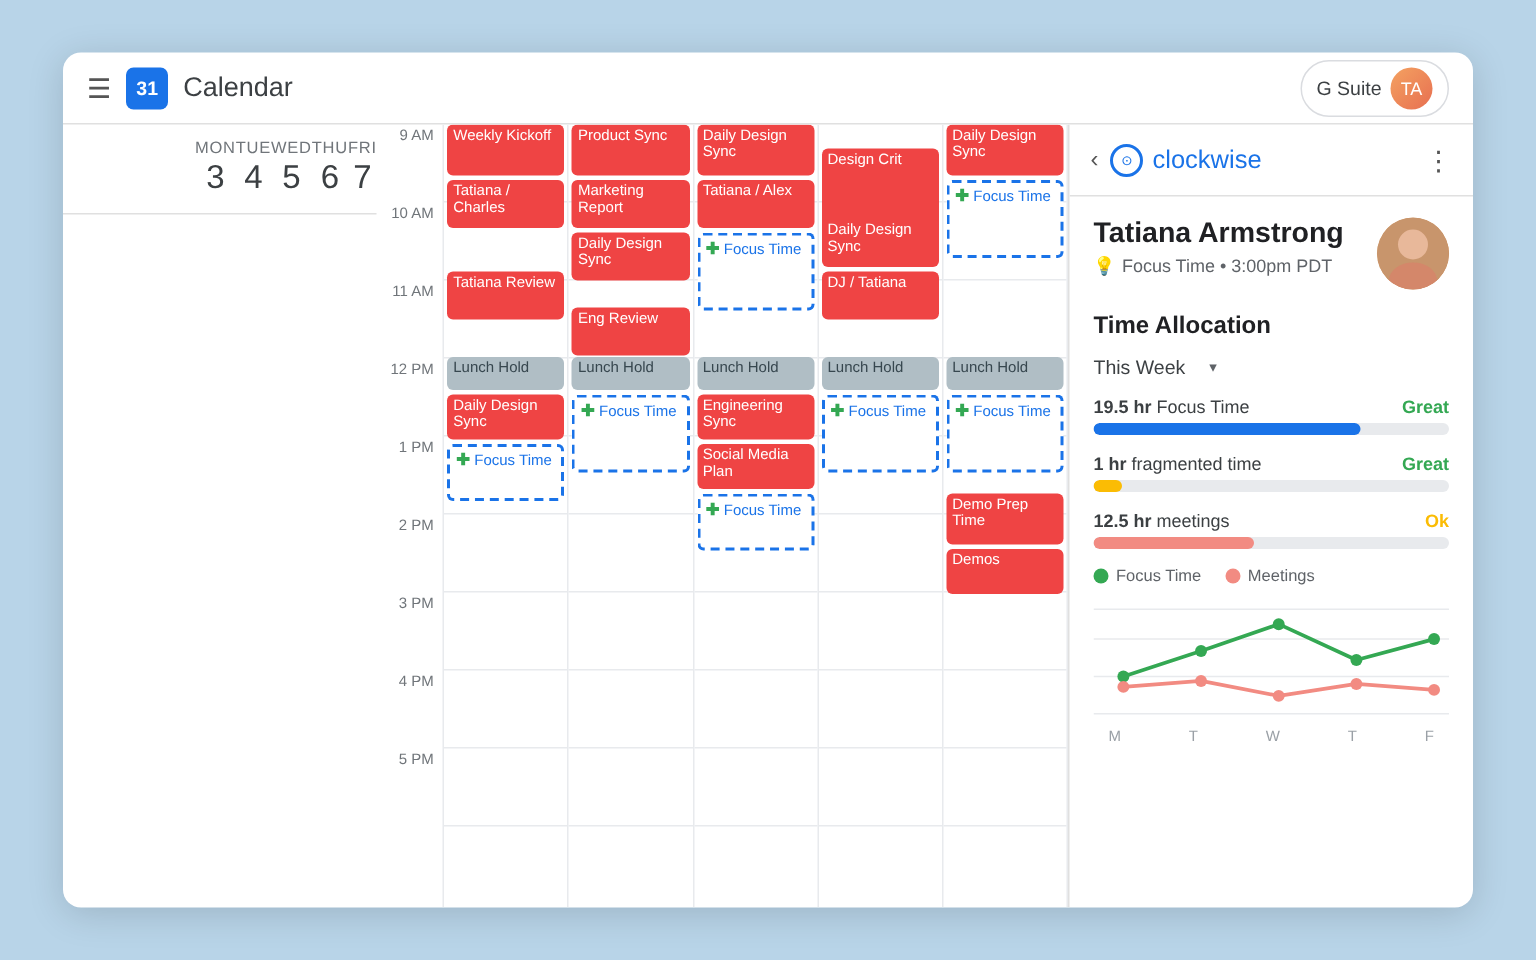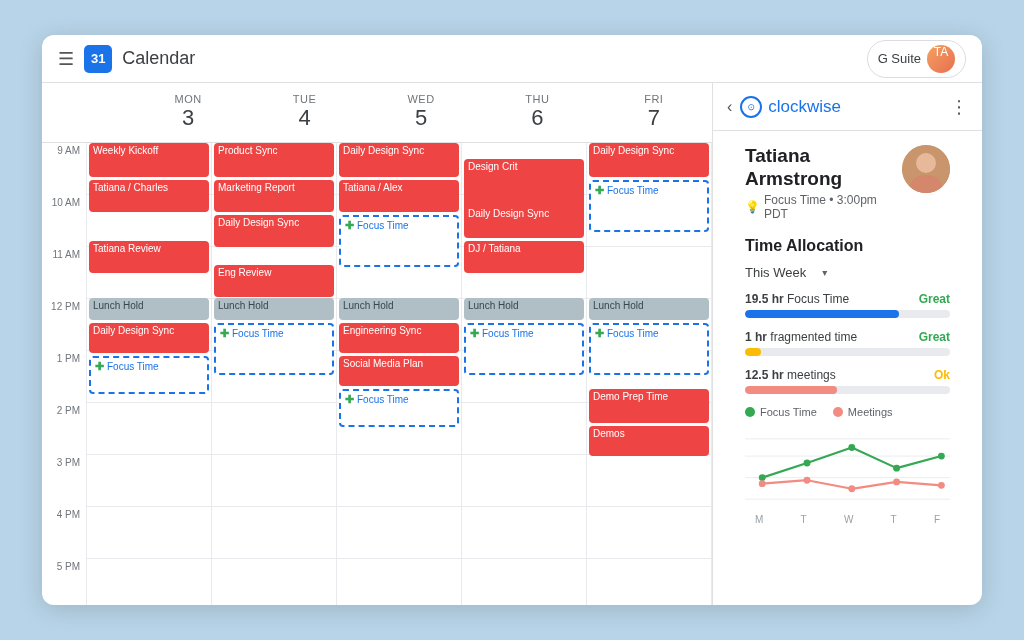--- a/index.html
+++ b/index.html
@@ -76,35 +76,36 @@
       font-size: 13px;
       color: #3c4043;
     }
     .avatar-circle {
       width: 28px;
       height: 28px;
       border-radius: 50%;
       background: linear-gradient(135deg, #f4a261, #e76f51);
       overflow: hidden;
       display: flex;
+      align-items: center;
       justify-content: center;
       font-size: 12px;
       color: white;
     }
     
     .content-area {
       display: flex;
       flex: 1;
       overflow: hidden;
     }
     
     .calendar-section {
       flex: 1;
       display: flex;
-      flex-direction: column;
+      flex-direction: row;
       overflow: hidden;
     }
     
     .day-headers {
       display: flex;
       border-bottom: 1px solid #e0e0e0;
       padding-left: 44px;
       flex-shrink: 0;
       height: 60px;
       align-items: center;
@@ -228,21 +229,21 @@
       font-size: 9px;
       color: #1a73e8;
     }
     .cw-name {
       font-size: 17px;
       font-weight: 500;
       color: #1a73e8;
     }
     .panel-more { color: #555; font-size: 18px; cursor: pointer; }
     .panel-content {
-      padding: 14px 32px;
+      padding: 14px 16px;
       flex: 1;
       overflow-y: auto;
     }
     .person-section {
       display: flex;
       align-items: flex-start;
       gap: 12px;
       margin-bottom: 16px;
     }
     .person-info { flex: 1; }

